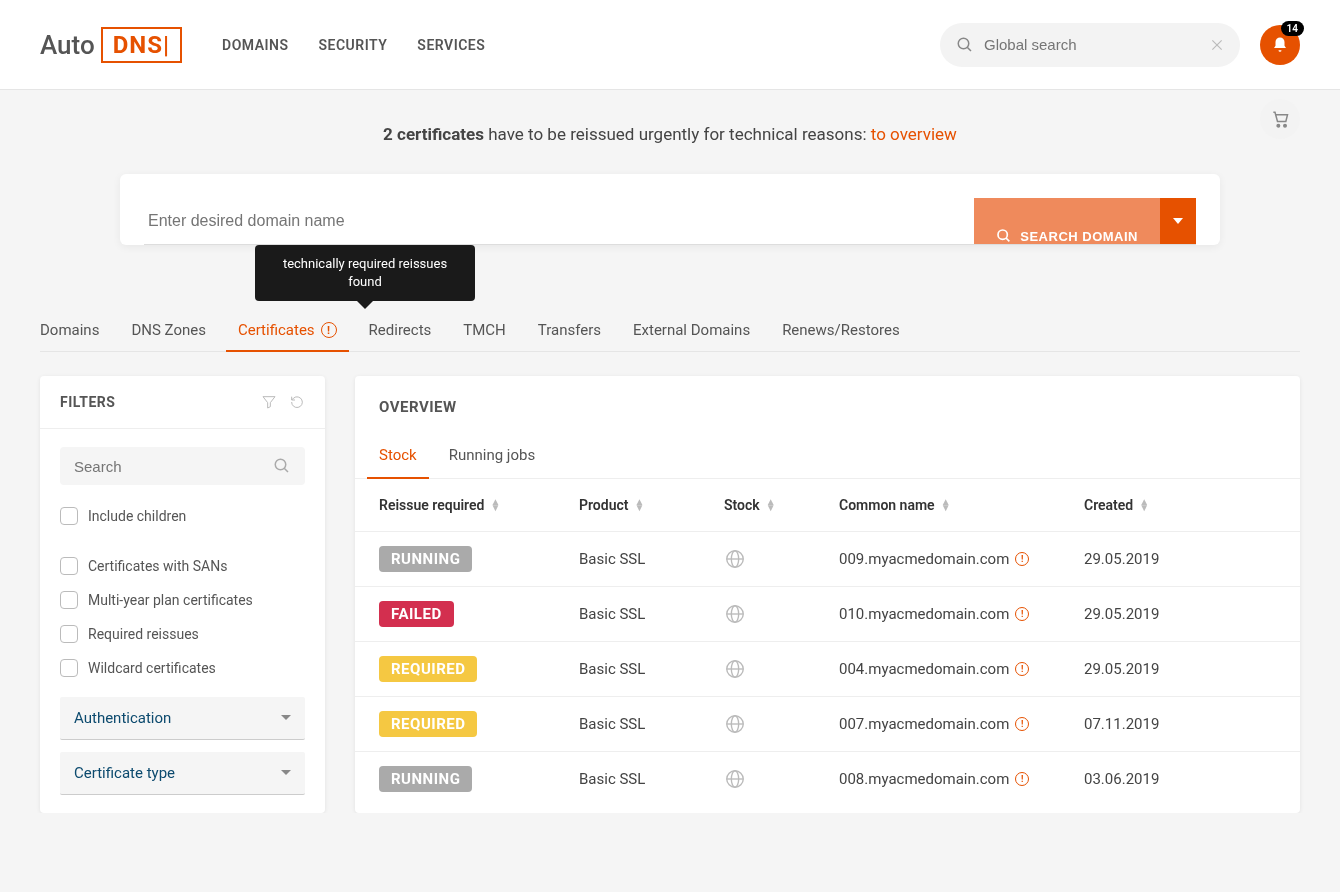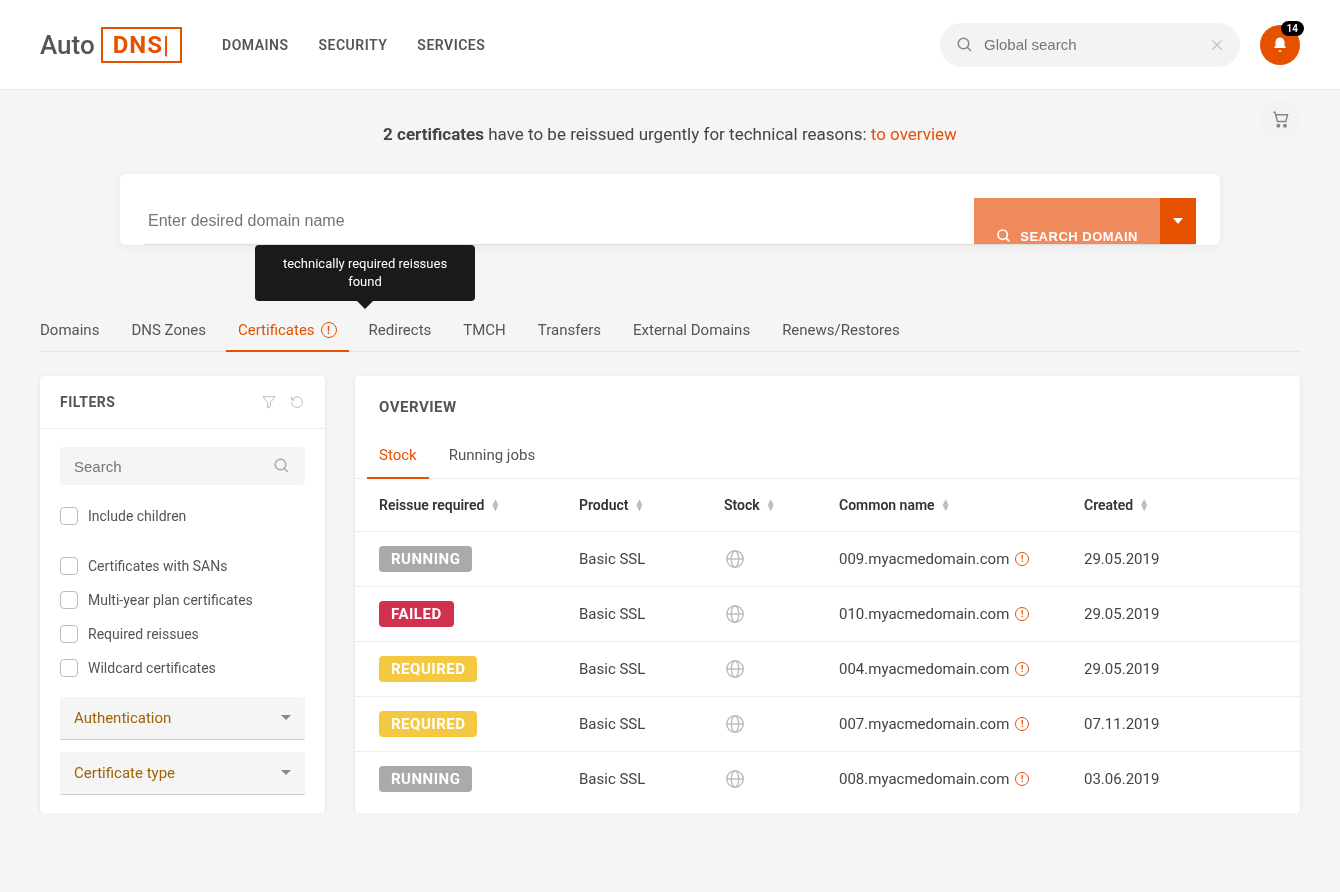--- a/index.html
+++ b/index.html
@@ -48,21 +48,21 @@
 .filters-title { font-weight: 700; color: #555; font-size: 14px; letter-spacing: 0.5px; }
 .filters-header-icons { display: flex; gap: 12px; color: #aaa; }
 .filters-body { padding: 18px 20px; }
 .filter-search { background: #f5f5f5; border-radius: 4px; display: flex; align-items: center; padding: 10px 14px; margin-bottom: 14px; }
 .filter-search input { flex: 1; border: none; background: transparent; outline: none; font-size: 15px; color: #666; }
 .checkbox-row { display: flex; align-items: center; gap: 10px; padding: 8px 0; cursor: pointer; }
 .checkbox { width: 18px; height: 18px; border: 1.5px solid #bbb; border-radius: 4px; }
 .checkbox-label { font-size: 14px; color: #555; }
 .filter-divider { height: 16px; }
 .filter-select { background: #f5f5f5; border-radius: 2px; padding: 12px 14px; display: flex; align-items: center; justify-content: space-between; margin-top: 12px; cursor: pointer; border-bottom: 1px solid #ccc; }
-.filter-select-label { color: #a16207; font-size: 15px; }
+.filter-select-label { color: #0c4a6e; font-size: 15px; }
 .overview-panel { flex: 1; background: #fff; border-radius: 4px; box-shadow: 0 1px 4px rgba(0,0,0,0.08); }
 .overview-title { font-weight: 700; color: #555; font-size: 15px; letter-spacing: 0.5px; padding: 22px 24px 16px; }
 .sub-tabs { display: flex; gap: 32px; padding: 0 24px; border-bottom: 1px solid #eee; }
 .sub-tab { padding: 14px 0; color: #555; font-size: 15px; cursor: pointer; position: relative; }
 .sub-tab.active { color: #e65100; }
 .sub-tab.active::after { content: ''; position: absolute; bottom: -1px; left: -12px; right: -12px; height: 2px; background: #e65100; }
 .table { width: 100%; }
 .thead { display: flex; padding: 18px 24px; color: #333; font-weight: 600; font-size: 14px; }
 .th { display: flex; align-items: center; gap: 6px; }
 .sort-icon { color: #bbb; font-size: 10px; display: flex; flex-direction: column; line-height: 0.6; }

